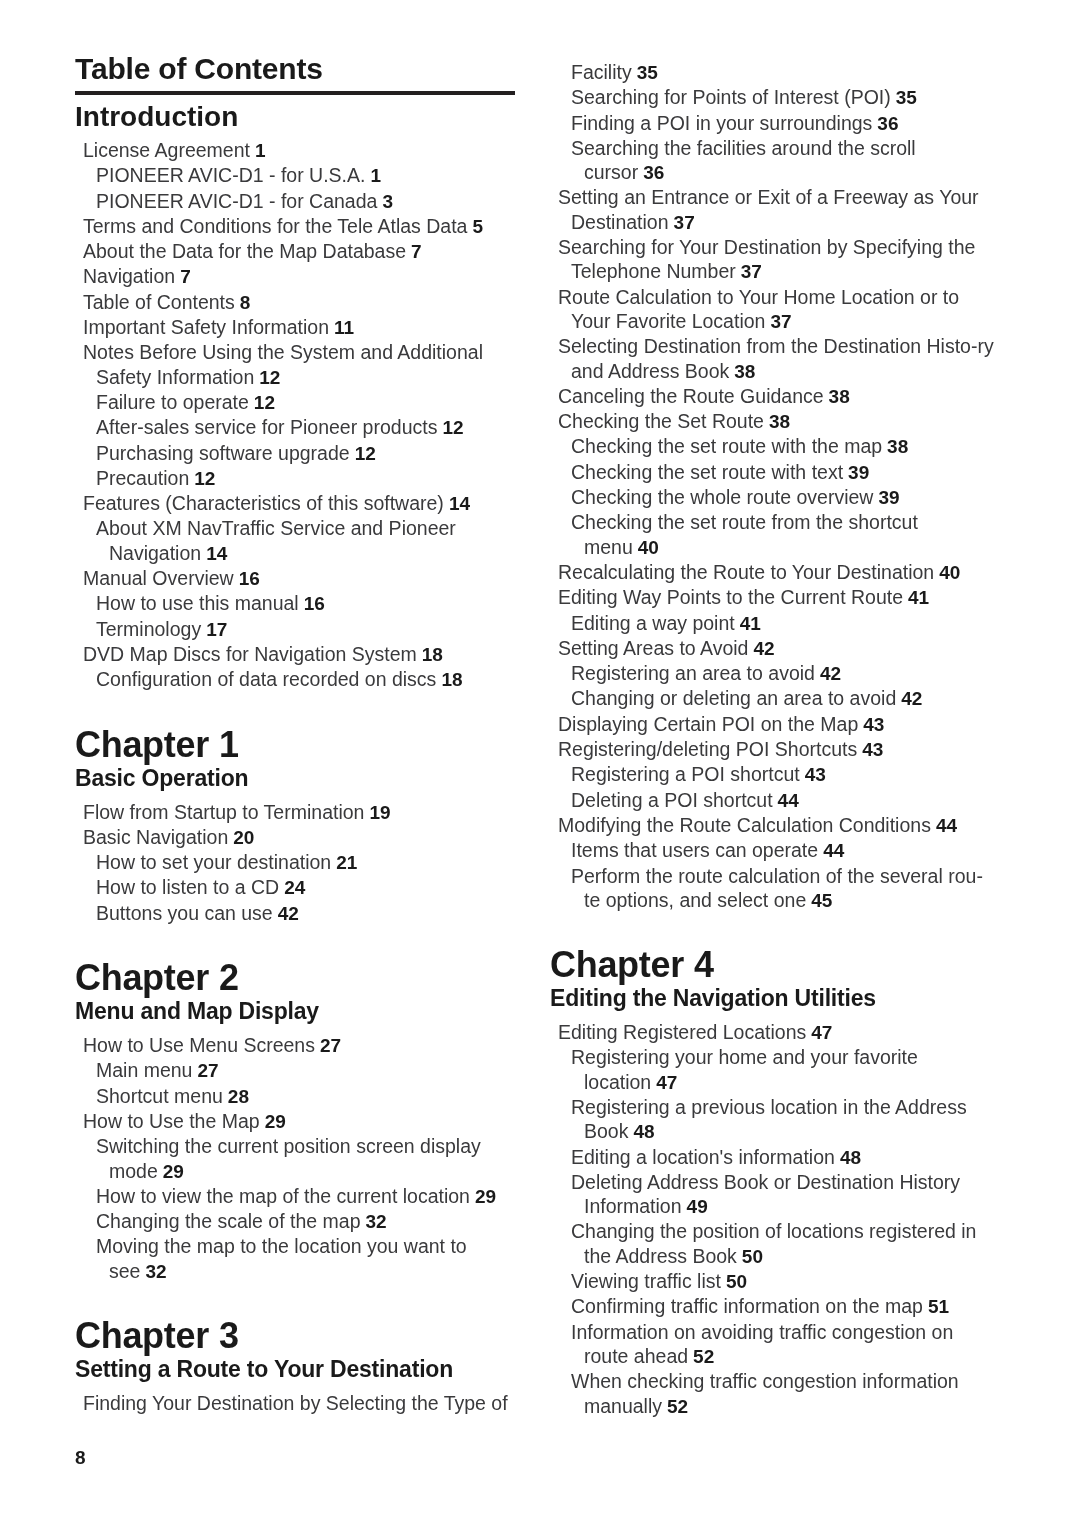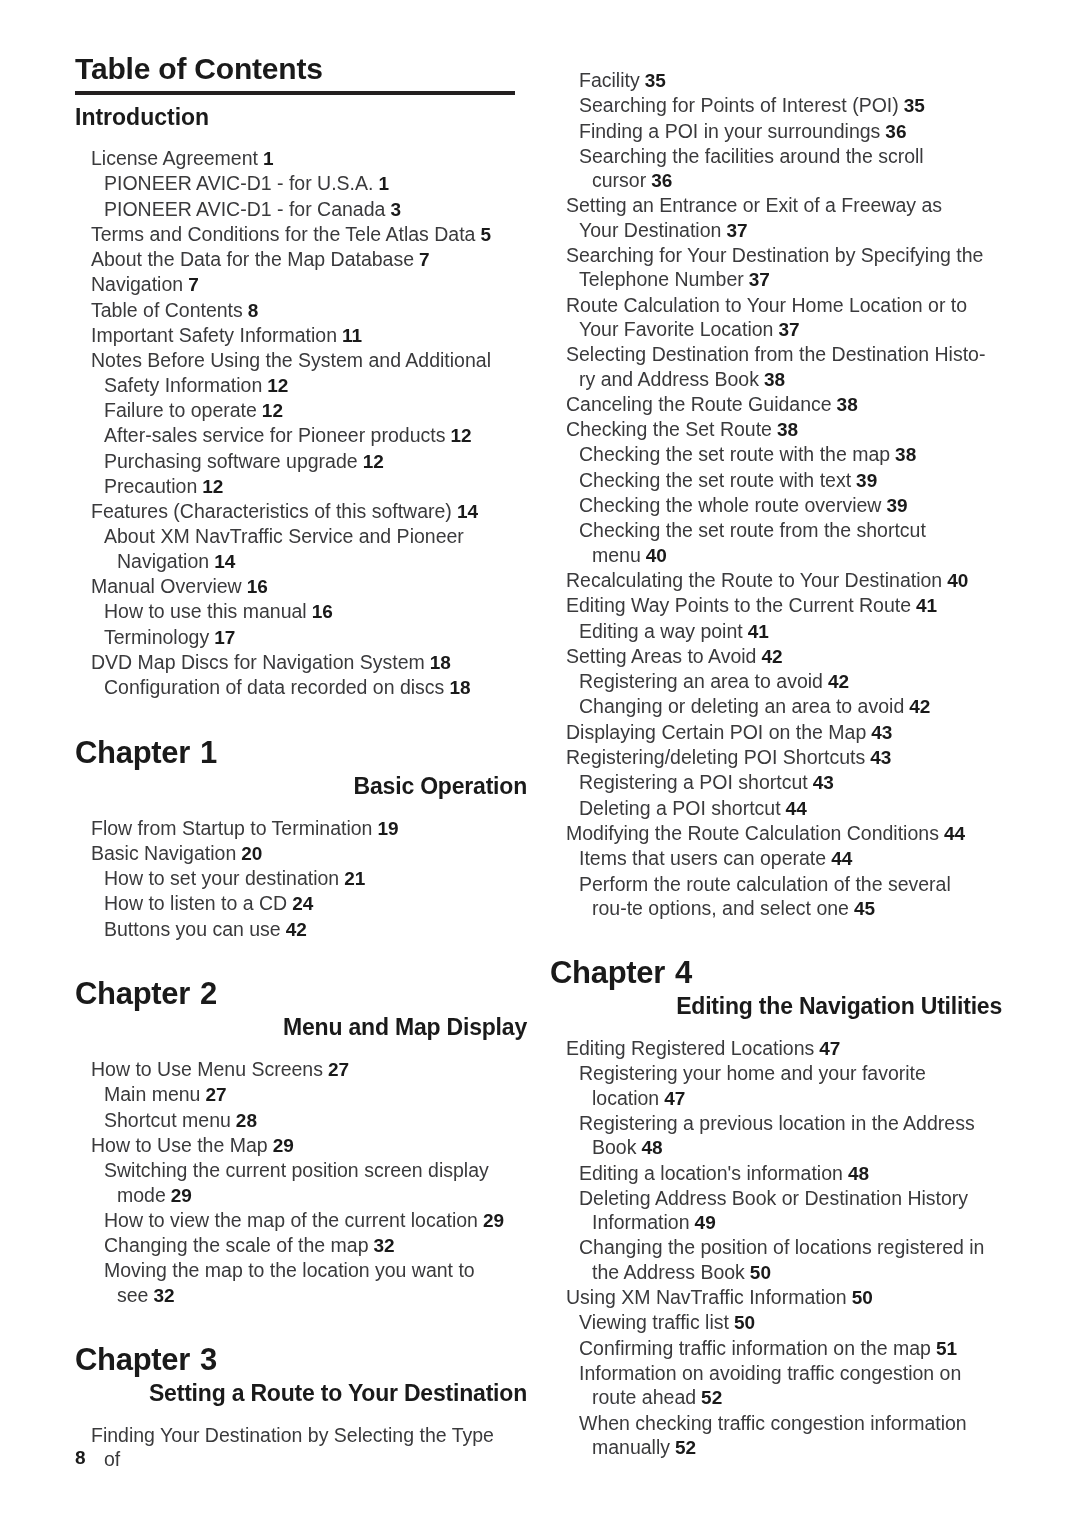--- a/index.html
+++ b/index.html
@@ -50,52 +50,51 @@
     top: 52px;
     width: 452px;
   }
   .col-left  { left: 75px; }
   .col-right { left: 550px; top: 52px; }
 
   .col-left .col-inner { margin-top: 52px; }
 
   
   .section-head {
-    font-size: 23px;
+    font-size: 28px;
     font-weight: bold;
     line-height: 26px;
     margin: 16px 0 3px 0;
     color: #1a1a1a;
   }
   .chapter-block {
     margin-top: 34px;
     margin-bottom: 2px;
   }
   .chapter-line {
-    font-size: 31px;
+    font-size: 36px;
     font-weight: bold;
     line-height: 36px;
     color: #1a1a1a;
     letter-spacing: -0.3px;
   }
   .chapter-num { margin-left: 10px; }
   .chapter-sub {
     font-size: 23px;
     font-weight: bold;
     line-height: 28px;
     color: #1a1a1a;
     margin-top: 1px;
     letter-spacing: -0.2px;
-    text-align: right;
   }
 
   
   ul.entries {
     list-style: none;
-    margin: 16px;
+    margin: 8px;
     padding: 0;
   }
   li.entry {
     font-size: 19.5px;
     line-height: 24.3px;
     color: #3a3a3c;
     margin: 0;
     padding: 0;
   }
   li.entry .pg {
@@ -232,21 +231,20 @@
           <div class="chapter-line"><span>Chapter</span><span class="chapter-num">4</span></div>
           <div class="chapter-sub">Editing the Navigation Utilities</div>
         </div>
         <ul class="entries">
           <li class="entry lvl1"><span>Editing Registered Locations</span><span class="pg">47</span></li>
           <li class="entry lvl2"><span>Registering your home and your favorite location</span><span class="pg">47</span></li>
           <li class="entry lvl2"><span>Registering a previous location in the Address Book</span><span class="pg">48</span></li>
           <li class="entry lvl2"><span>Editing a location's information</span><span class="pg">48</span></li>
           <li class="entry lvl2"><span>Deleting Address Book or Destination History Information</span><span class="pg">49</span></li>
           <li class="entry lvl2"><span>Changing the position of locations registered in the Address Book</span><span class="pg">50</span></li>
-          <li class="entry lvl1"><span>Using XM NavTraffic Information</span><span class="pg">50</span></li>
           <li class="entry lvl2"><span>Viewing traffic list</span><span class="pg">50</span></li>
           <li class="entry lvl2"><span>Confirming traffic information on the map</span><span class="pg">51</span></li>
           <li class="entry lvl2"><span>Information on avoiding traffic congestion on route ahead</span><span class="pg">52</span></li>
           <li class="entry lvl2"><span>When checking traffic congestion information manually</span><span class="pg">52</span></li>
         </ul>
       </div>
   </div>
 
   <div class="folio">8</div>
 

